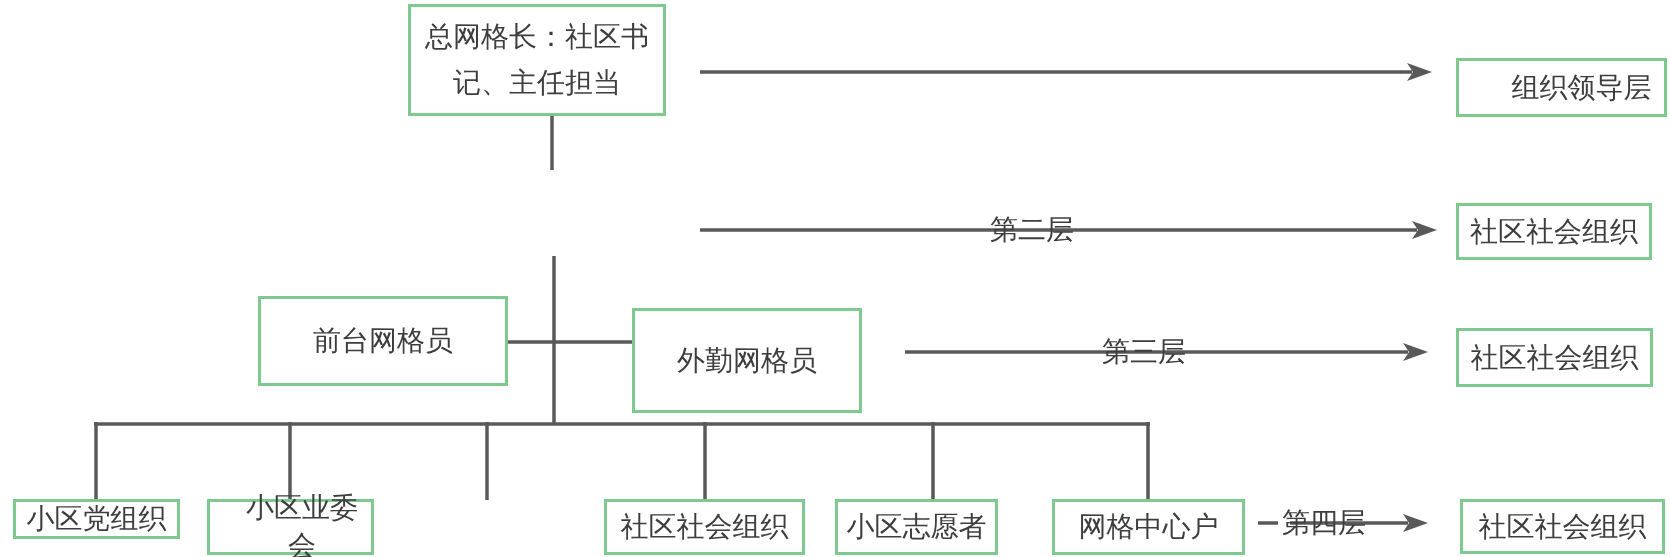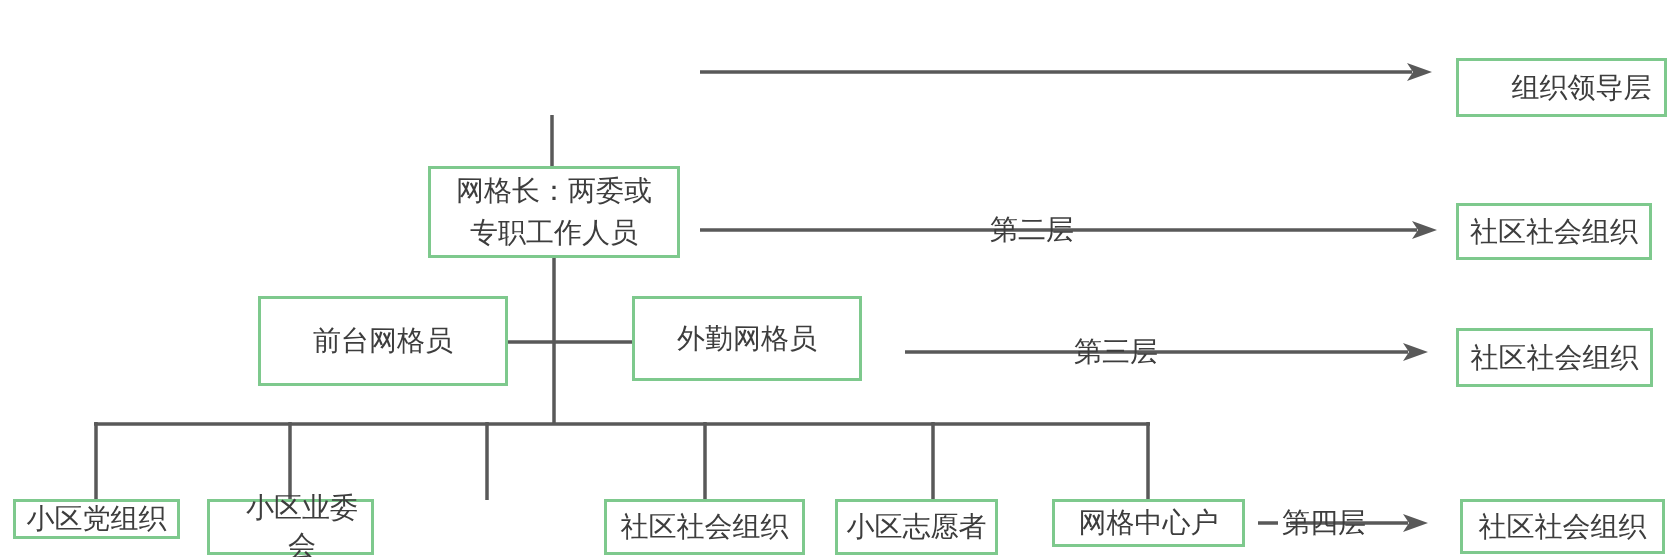--- a/index.html
+++ b/index.html
@@ -79,32 +79,32 @@
     <path class="arrowhead" d="M1437 230 L1412 221 L1418 230 L1412 239 Z"></path>
 
     <line class="conn" x1="905" y1="352" x2="1408" y2="352"></line>
     <path class="arrowhead" d="M1428 352 L1403 343 L1409 352 L1403 361 Z"></path>
 
     <line class="conn" x1="1258" y1="523" x2="1278" y2="523"></line>
     <line class="conn" x1="1290" y1="523" x2="1408" y2="523"></line>
     <path class="arrowhead" d="M1428 523 L1403 514 L1409 523 L1403 532 Z"></path>
   </svg>
 
+  <div class="gbox multiline" style="left:408px; top:4px; width:258px; height:112px;">总网格长：社区书记、主任担当</div>
   <div class="gbox" style="left:1456px; top:58px; width:211px; height:59px;padding-left:40px;">组织领导层</div>
 
-  <div class="gbox multiline" style="left:428px; top:166px; width:252px; height:92px; line-height:42px;">网格长：两委或专职工作人员</div>
   <div class="layer-label" style="left:934px; top:211px;text-align:right;">第二层</div>
   <div class="gbox" style="left:1456px; top:203px; width:196px; height:57px;">社区社会组织</div>
 
   <div class="gbox" style="left:238px; top:296px; width:250px; height:90px;margin-left:20px;">前台网格员</div>
-  <div class="gbox" style="left:632px; top:296px; width:230px; height:85px;">外勤网格员</div>
-  <div class="layer-label" style="left:1046px; top:333px;">第三层</div>
+  <div class="gbox" style="left:632px; top:308px; width:230px; height:105px;">外勤网格员</div>
+  <div class="layer-label" style="left:1046px; top:333px;text-align:right;">第三层</div>
   <div class="gbox" style="left:1456px; top:328px; width:197px; height:59px;">社区社会组织</div>
 
   <div class="gbox" style="left:13px; top:499px; width:167px; height:40px;">小区党组织</div>
   <div class="gbox" style="left:207px; top:499px; width:167px; height:56px;padding-left:23px;">小区业委会</div>
   <div class="gbox" style="left:604px; top:499px; width:201px; height:56px;">社区社会组织</div>
   <div class="gbox" style="left:835px; top:499px; width:163px; height:56px;">小区志愿者</div>
-  <div class="gbox" style="left:1052px; top:499px; width:193px; height:48px;">网格中心户</div>
+  <div class="gbox" style="left:1052px; top:499px; width:193px; height:56px;">网格中心户</div>
   <div class="layer-label" style="left:1254px; top:504px;">第四层</div>
   <div class="gbox" style="left:1460px; top:499px; width:205px; height:55px;">社区社会组织</div>
 
 </div>
 
 </body></html>

